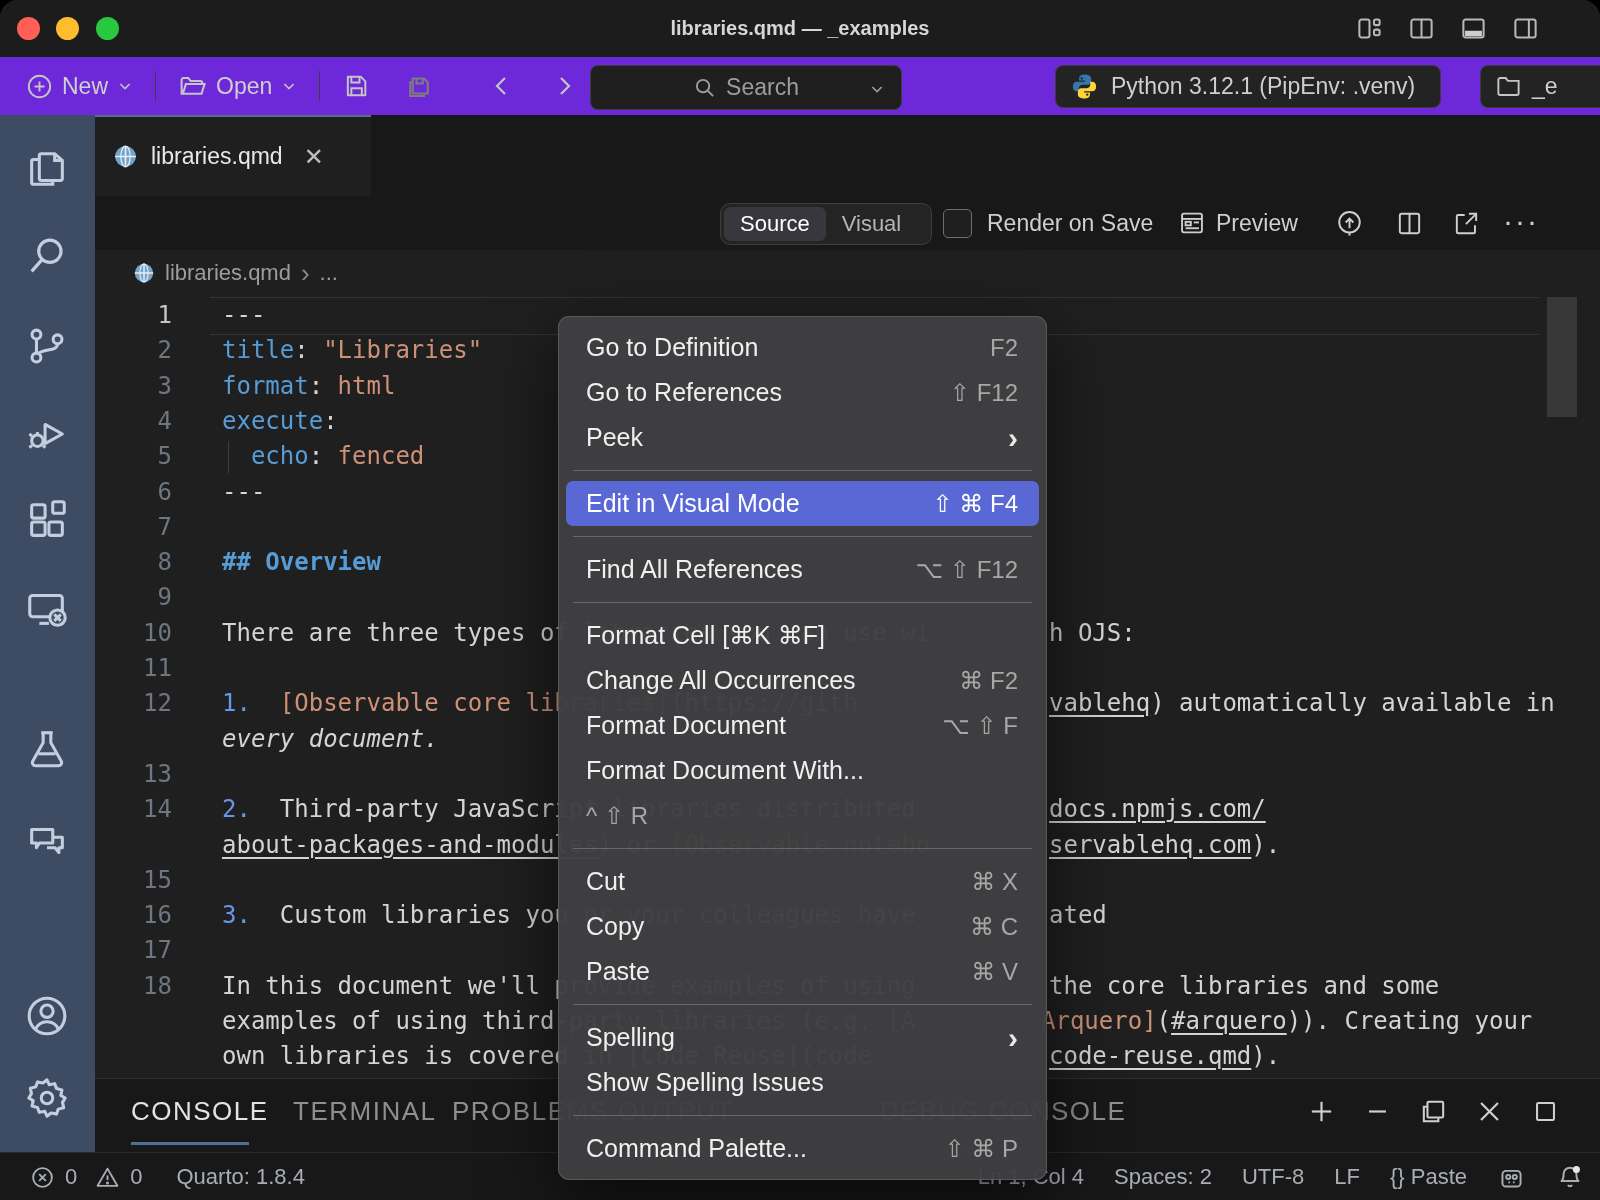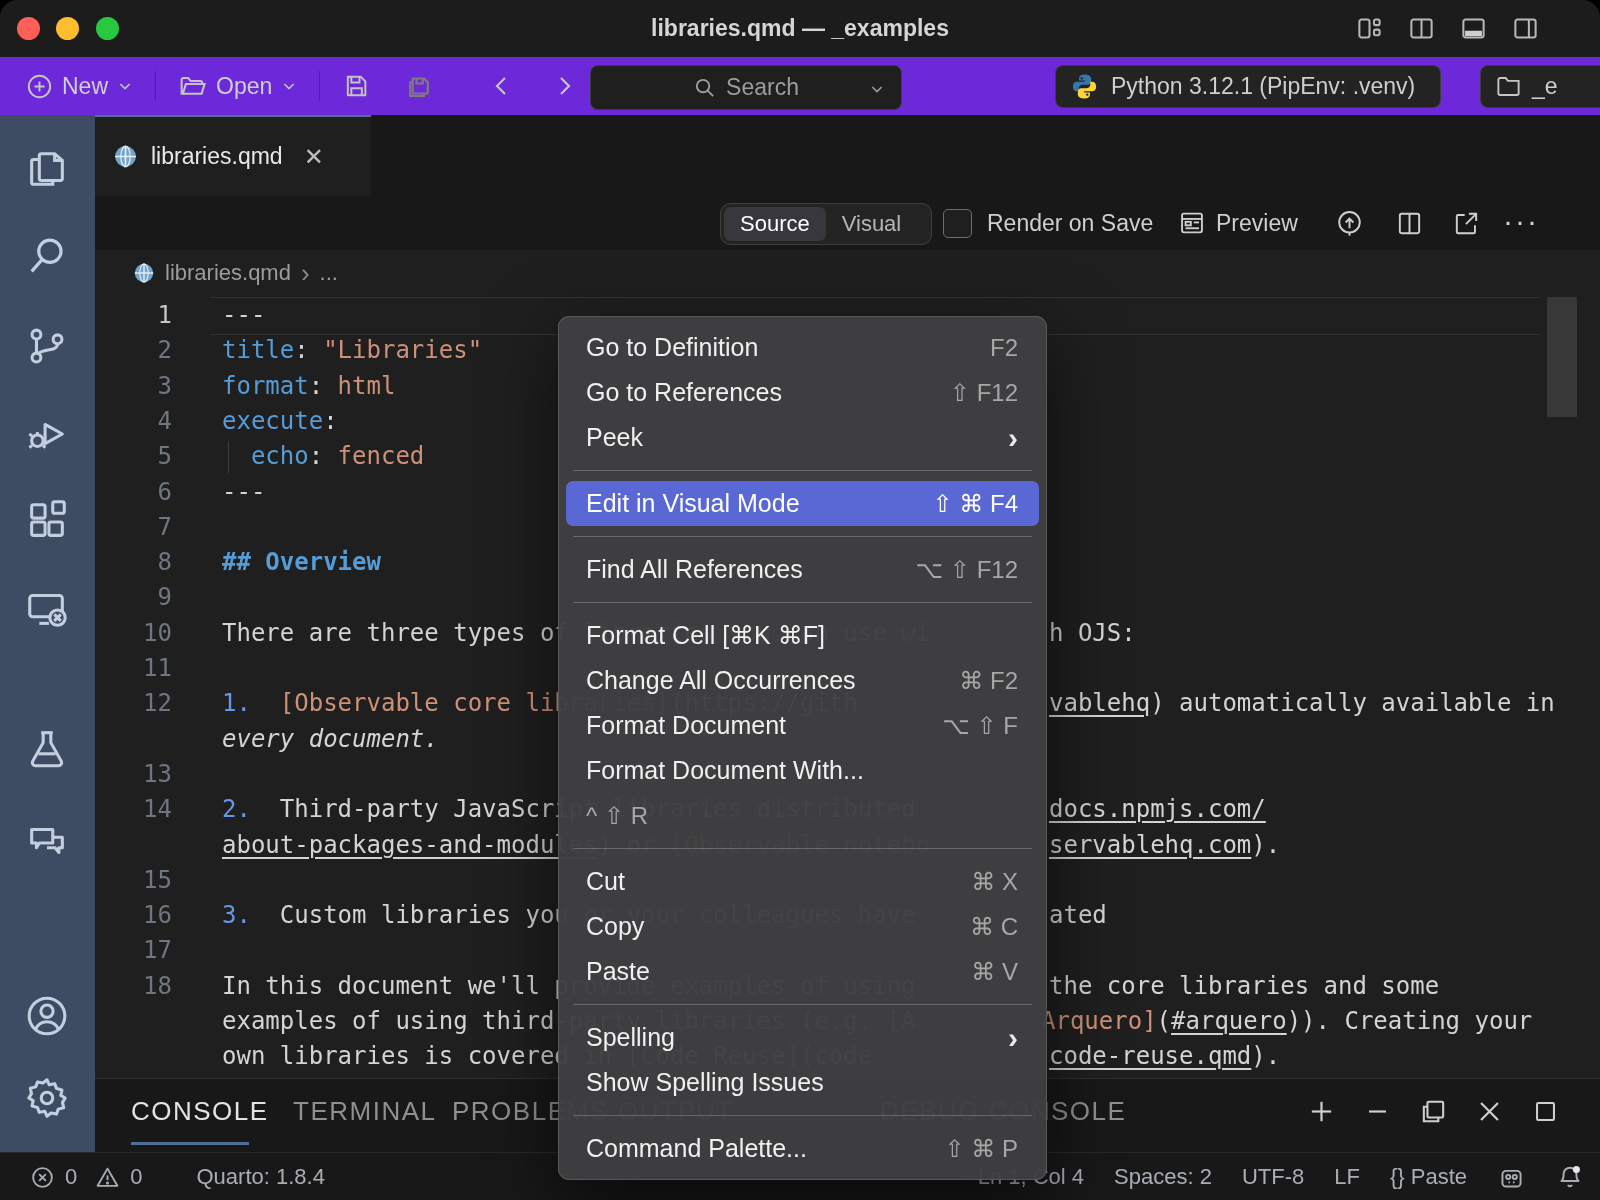--- a/index.html
+++ b/index.html
@@ -2,21 +2,21 @@
 <html><head>
 <meta charset="utf-8">
 <style>
   html,body{margin:0;padding:0;background:#000;}
   body{width:1600px;height:1200px;font-family:"Liberation Sans",sans-serif;-webkit-font-smoothing:antialiased;}
   #app{position:absolute;left:0;top:0;width:1600px;height:1200px;border-radius:18px 18px 0 0;overflow:hidden;background:#1f1f1f;}
   .abs{position:absolute;}
   
   #titlebar{left:0;top:0;width:1600px;height:57px;background:#1c1c1c;}
   .tl{width:23px;height:23px;border-radius:50%;top:17px;}
-  #title-text{left:0;right:0;top:0;height:57px;line-height:57px;text-align:center;color:#d6d6d6;font-size:23px;font-weight:bold;}
+  #title-text{left:0;right:0;top:0;height:57px;line-height:57px;text-align:center;color:#d6d6d6;font-size:20px;font-weight:bold;}
   .winicon{top:15px;width:27px;height:27px;}
   
   #toolbar{left:0;top:57px;width:1600px;height:58px;background:#6d28d9;border-bottom:1px solid #2b2b2b;display:flex;align-items:center;}
   .tbtn{display:flex;align-items:center;gap:9px;color:#cfcfcf;font-size:23px;}
   .tsep{width:1px;height:30px;background:#3c3c3c;margin:0 22px;}
   #searchbox{left:590px;top:8px;width:310px;height:43px;background:#1f1f20;border:1px solid #3c3c3c;border-radius:8px;display:flex;align-items:center;justify-content:center;gap:10px;color:#9d9d9d;font-size:23px;}
   #interpreter{left:1055px;top:8px;width:386px;height:43px;background:#232324;border:1px solid #3c3c3c;border-radius:8px;display:flex;align-items:center;gap:12px;padding:0 14px;box-sizing:border-box;color:#cfcfcf;font-size:23px;white-space:nowrap;}
   #workspace-btn{left:1480px;top:8px;width:140px;height:43px;background:#232324;border:1px solid #3c3c3c;border-radius:8px;display:flex;align-items:center;gap:10px;padding:0 14px;box-sizing:border-box;color:#cfcfcf;font-size:23px;}
   
   #activitybar{left:0;top:115px;width:95px;height:1037px;background:#3d4b63;}
@@ -423,21 +423,21 @@
           <line x1="8.8" y1="8.8" x2="15.2" y2="15.2"></line>
           <line x1="15.2" y1="8.8" x2="8.8" y2="15.2"></line>
         </svg>
       <span>0</span>
       <svg class="sicon" style="margin-left:8px;" viewBox="0 0 24 24" fill="none" stroke="#a9aeb5" stroke-width="1.8">
           <path d="M12 3.5L21.5 20h-19z" stroke-linejoin="round"></path>
           <line x1="12" y1="10" x2="12" y2="14.5"></line>
           <circle cx="12" cy="17.3" r="0.6" fill="#a9aeb5"></circle>
         </svg>
       <span>0</span>
-      <span style="margin-left:44px;">Quarto: 1.8.4</span>
+      <span style="margin-left:24px;">Quarto: 1.8.4</span>
     </div>
     <div id="status-right" class="abs">
       <span>Ln 1, Col 4</span>
       <span>Spaces: 2</span>
       <span>UTF-8</span>
       <span>LF</span>
       <span><span>{}</span> <span>Paste</span></span>
       <svg class="sicon" style="width:29px;height:29px;" viewBox="0 0 24 24" fill="none" stroke="#a9aeb5" stroke-width="1.6">
           <rect x="4.5" y="6.5" width="15" height="13" rx="3"></rect>
           <circle cx="9.3" cy="11.5" r="1.7"></circle>

